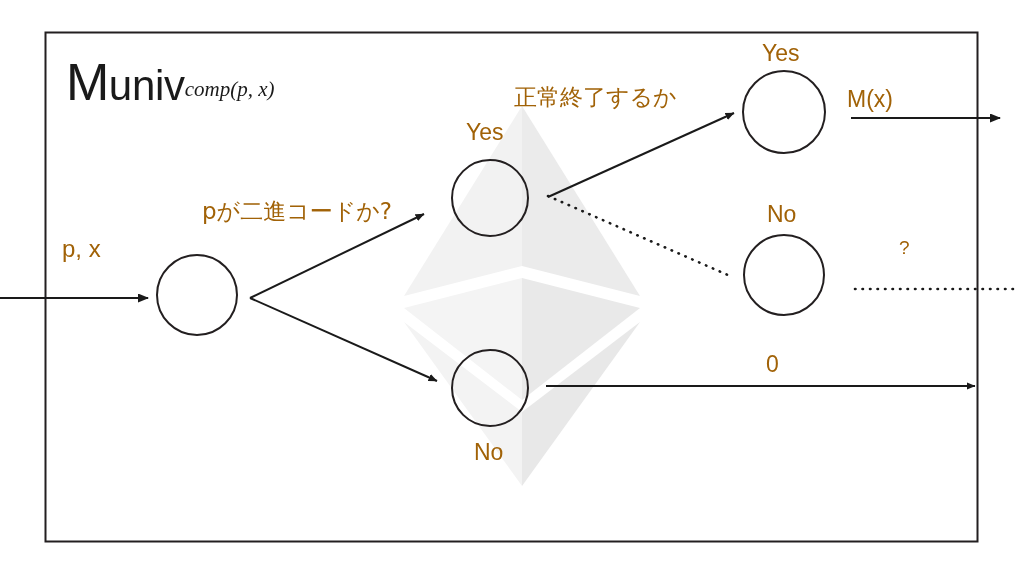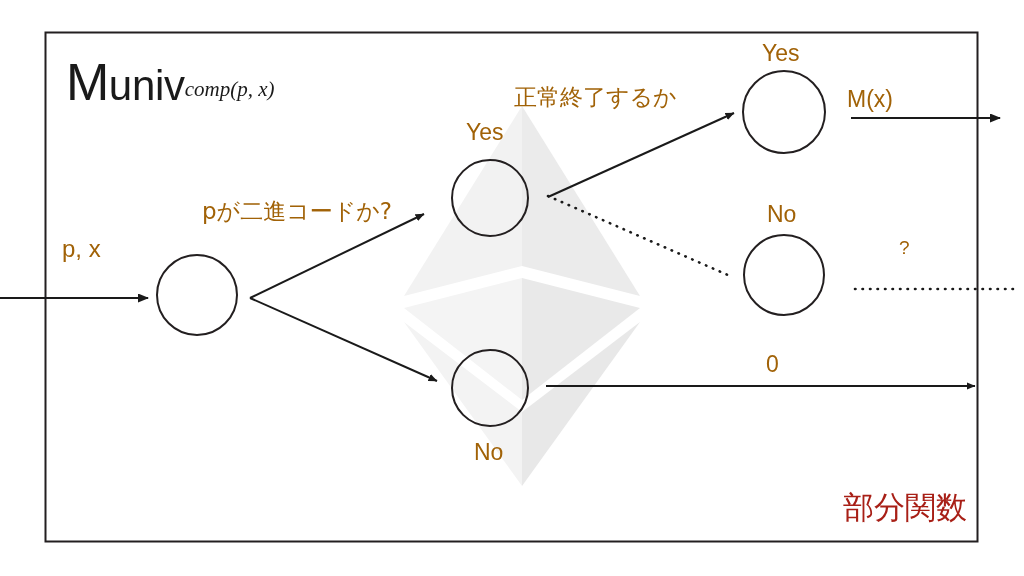--- a/index.html
+++ b/index.html
@@ -133,15 +133,14 @@
   <div class="lbl lbl-px">p, x</div>
   <div class="lbl lbl-jp lbl-q1">pが二進コードか?</div>
   <div class="lbl lbl-jp lbl-q2">正常終了するか</div>
   <div class="lbl lbl-yes-mid">Yes</div>
   <div class="lbl lbl-no-mid">No</div>
   <div class="lbl lbl-yes-top">Yes</div>
   <div class="lbl lbl-no-right">No</div>
   <div class="lbl lbl-mx">M(x)</div>
   <div class="lbl lbl-qmark">?</div>
   <div class="lbl lbl-zero">0</div>
-  <div class="lbl lbl-jp lbl-partial" style="color: rgb(168, 31, 22);">部分関数</div>
 
 </div>
 
 </body></html>

